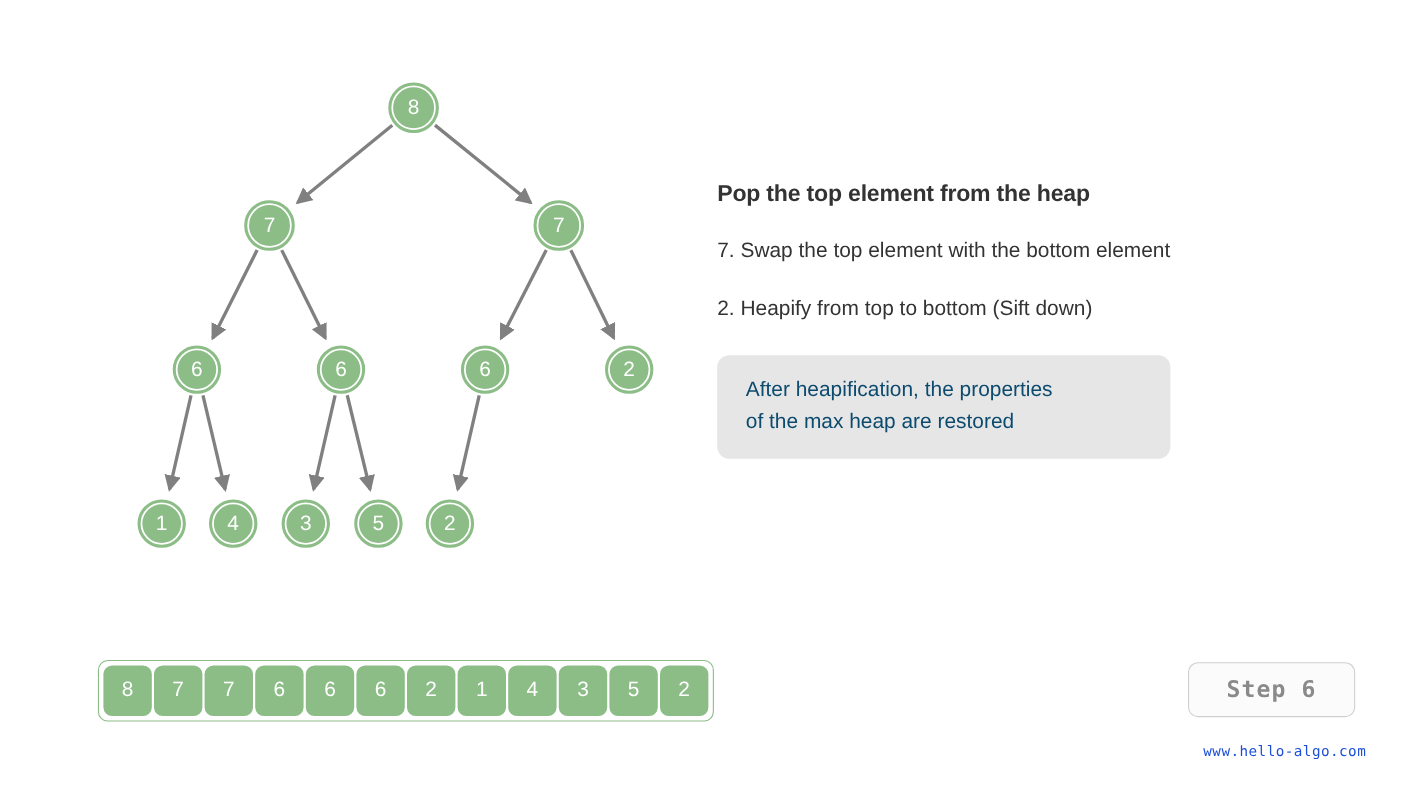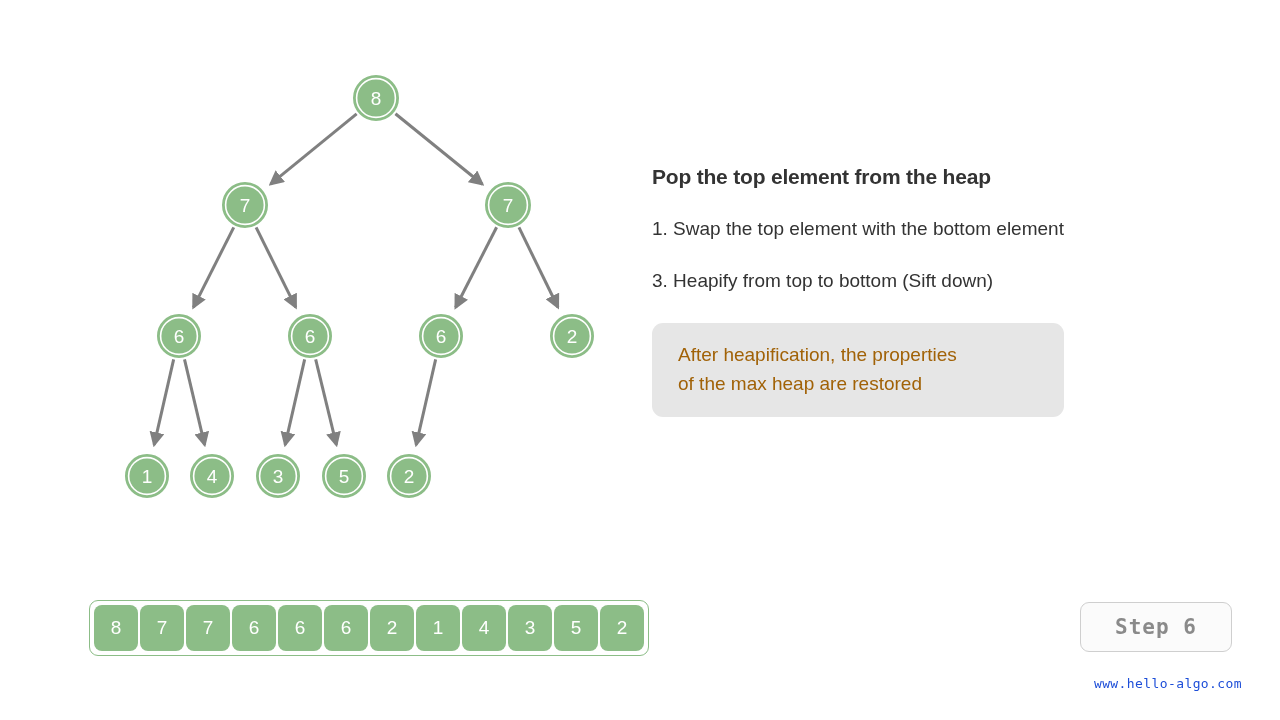--- a/index.html
+++ b/index.html
@@ -58,21 +58,21 @@
   #callout-box {
     margin-top: 16px;
     width: 412px;
     box-sizing: border-box;
     background: #e6e6e6;
     border-radius: 11px;
     padding: 17px 22px 19px 26px;
   }
   .callout-line {
     font-size: 19px;
-    color: #a16207;
+    color: #0c4a6e;
     line-height: 29px;
     white-space: nowrap;
   }
 
   
   #array-strip {
     position: absolute;
     left: 89px;
     top: 600px;
     border: 1.6px solid #8cbd87;
@@ -206,22 +206,22 @@
         <circle cx="409" cy="476" r="21" fill="#8cbd87" stroke="#8cbd87" stroke-width="2"></circle>
         <circle cx="409" cy="476" r="18.4" fill="#8cbd87" stroke="#ffffff" stroke-width="1.6"></circle>
         <text x="409" y="476.5" class="tree-node-text">2</text>
       </g>
     </g>
 </svg>
 
 <div id="info-panel">
   <h1 id="panel-title">Pop the top element from the heap</h1>
 
-  <p class="step-line">1. Swap the top element with the bottom element</p>
-  <p class="step-line">3. Heapify from top to bottom (Sift down)</p>
+  <p class="step-line">7. Swap the top element with the bottom element</p>
+  <p class="step-line">2. Heapify from top to bottom (Sift down)</p>
 
   <div id="callout-box">
     <div class="callout-line">After heapification, the properties</div>
     <div class="callout-line">of the max heap are restored</div>
   </div>
 </div>
 
 <div id="array-strip">
     <div class="array-cell">8</div>
     <div class="array-cell">7</div>

